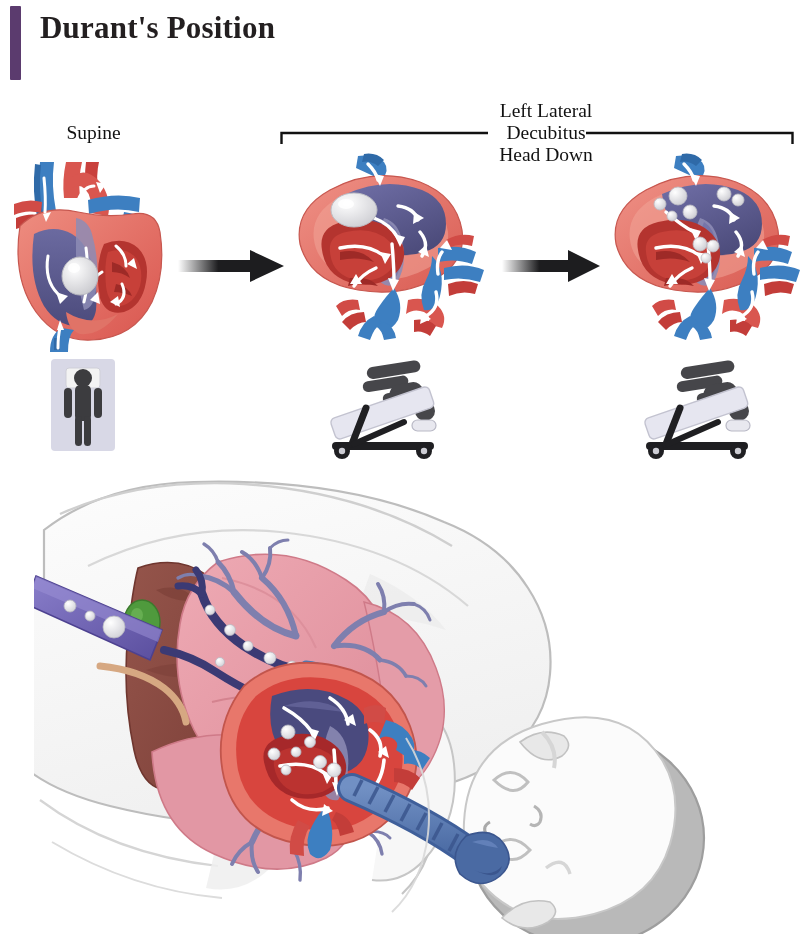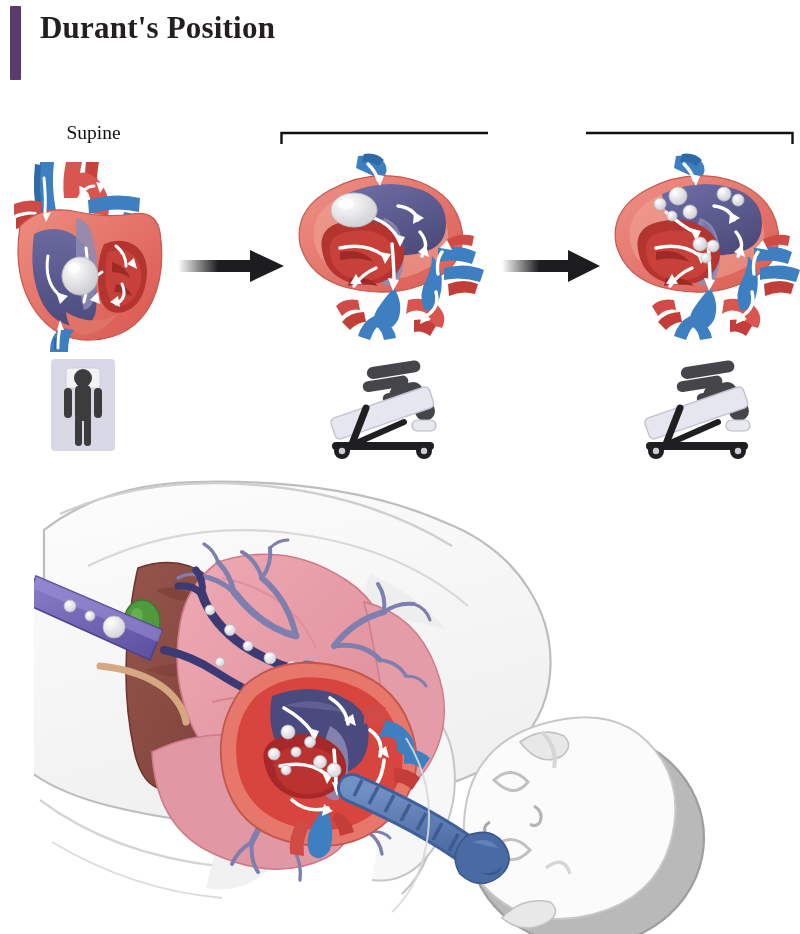--- a/index.html
+++ b/index.html
@@ -60,20 +60,25 @@
 
 <div class="page">
 
   <div class="title-wrap">
     <div class="title-bar"></div>
     <div class="title-text">Durant's Position</div>
   </div>
 
   <div class="lbl" id="lbl-supine">Supine</div>
 
+  <div class="lbl" id="lbl-lld">
+    <div>Left Lateral</div>
+    <div>Decubitus</div>
+    <div>Head Down</div>
+  </div>
 
   <svg class="bracket" viewBox="0 0 514 14">
     <path d="M1.5,13 L1.5,2 L208,2" fill="none" stroke="#111" stroke-width="2.4"></path>
     <path d="M306,2 L512.5,2 L512.5,13" fill="none" stroke="#111" stroke-width="2.4"></path>
   </svg>
 
   <svg class="heart" id="heart1" viewBox="0 0 168 200">
     <defs>
       <linearGradient id="h1myo" x1="0" y1="0" x2="1" y2="1">
         <stop offset="0" stop-color="#ee8d80"></stop>

